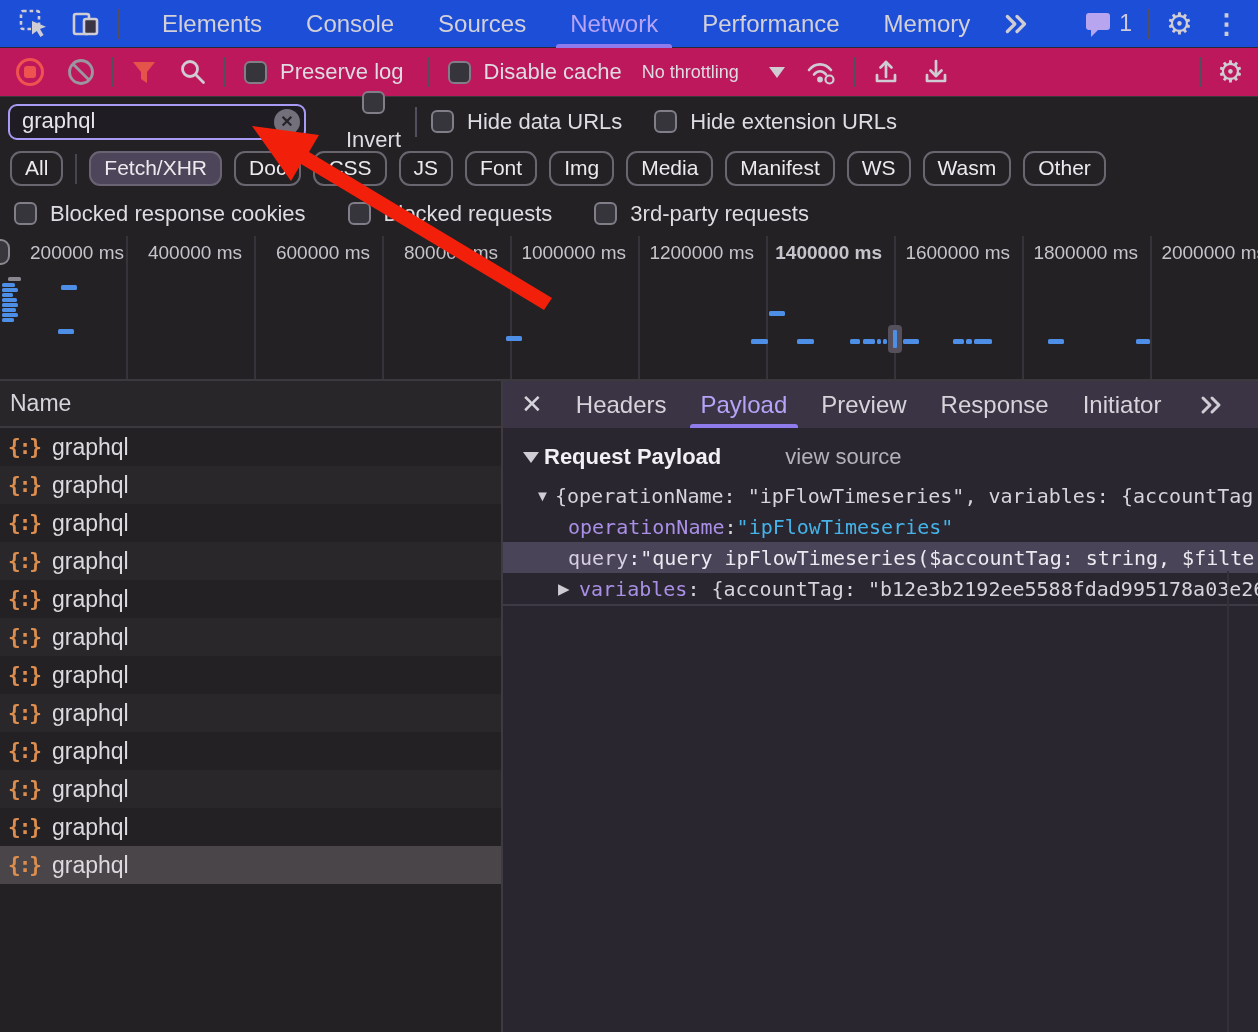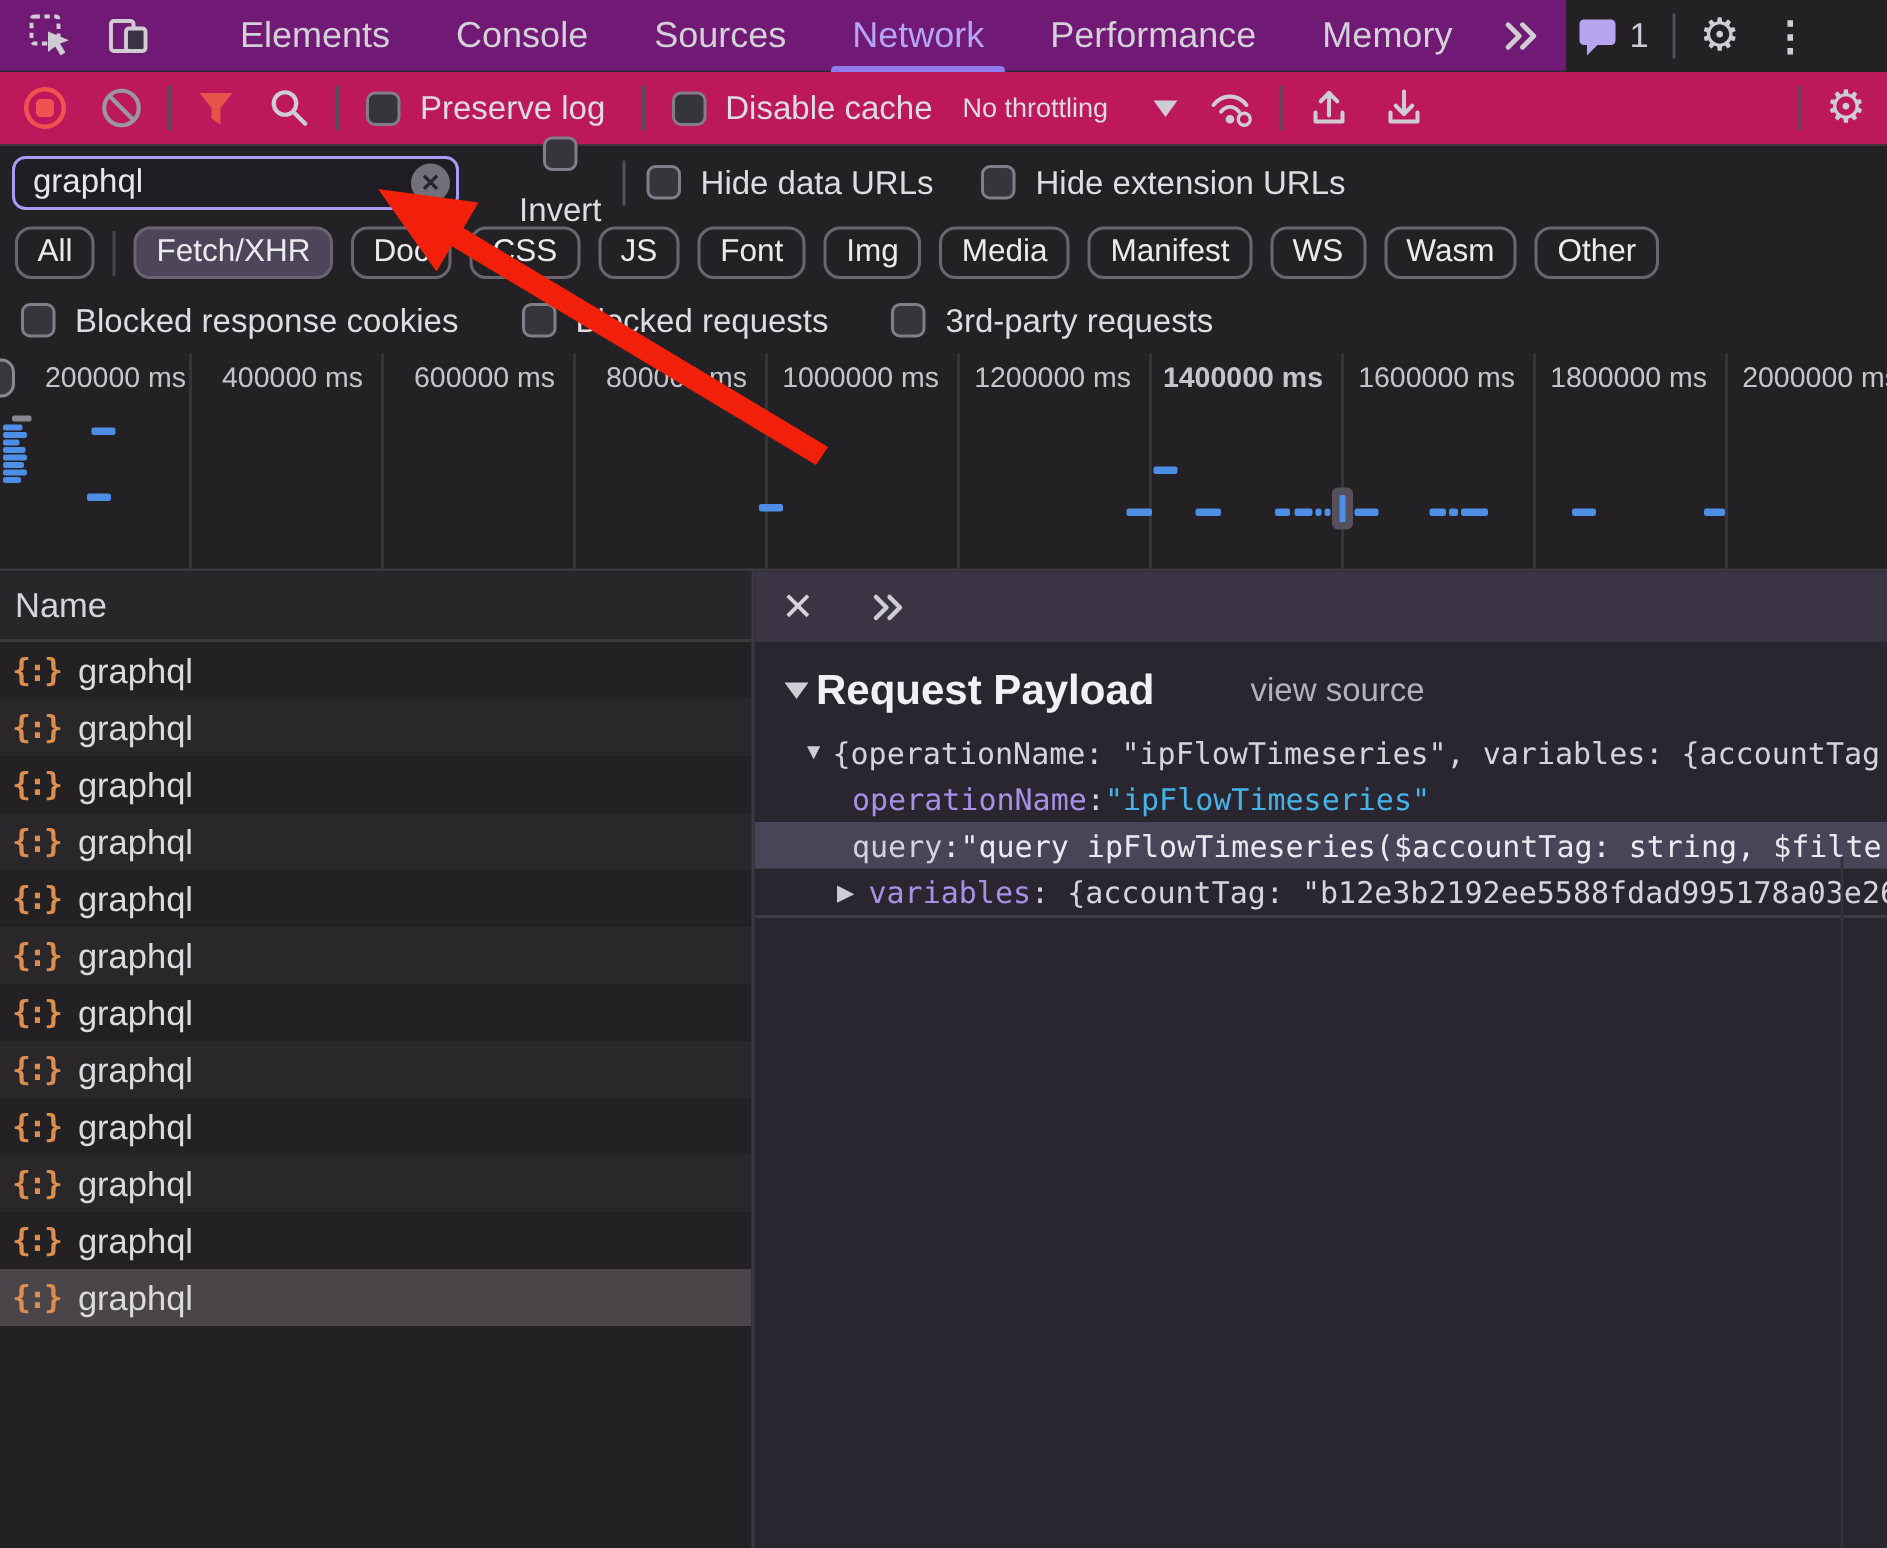--- a/index.html
+++ b/index.html
@@ -1,21 +1,21 @@
 <!DOCTYPE html>
 <html><head>
 <meta charset="utf-8">
 <style>
   html,body{margin:0;padding:0;background:#161417;}
   *{box-sizing:border-box;}
   .app{position:relative;width:1258px;height:1032px;background:#242124;overflow:hidden;
        font-family:"Liberation Sans",sans-serif;color:#dddbe0;}
 
   
-  .top-bar{position:absolute;left:0;top:0;width:1044px;height:48px;background:#701a75;
+  .top-bar{position:absolute;left:0;top:0;width:1258px;height:48px;background:#1d4ed8;
            display:flex;align-items:center;border-bottom:1px solid #2c2834;}
   .icon-btn{display:flex;align-items:center;justify-content:center;height:48px;padding:0 10px;cursor:pointer;}
   .vdiv{width:2px;height:30px;background:#534d5e;margin:0 6px;}
   .top-tabs{display:flex;align-items:center;height:48px;margin-left:14px;}
   .top-tab{position:relative;height:48px;display:flex;align-items:center;padding:0 22px;
            font-size:24px;color:#d3d0d8;cursor:pointer;}
   .top-tab.selected{color:#b6a4f8;}
   .top-tab.selected::after{content:"";position:absolute;left:8px;right:8px;bottom:0;height:4px;
            border-radius:3px 3px 0 0;background:#8f7bec;}
   .top-right{margin-left:auto;display:flex;align-items:center;padding-right:8px;}
@@ -81,21 +81,21 @@
   .detail-tabs{height:47px;background:#3a3444;display:flex;align-items:center;gap:0;}
   .close-x{padding:0 16px 0 18px;font-size:26px;color:#d6d3da;cursor:pointer;}
   .dtab{position:relative;height:47px;display:flex;align-items:center;padding:0 17px;font-size:24px;color:#d6d3da;cursor:pointer;}
   .dtab.selected{color:#b6a4f8;}
   .dtab.selected::after{content:"";position:absolute;left:6px;right:6px;bottom:0;height:4px;border-radius:3px 3px 0 0;background:#8f7bec;}
   .dchev{margin-left:10px;}
 
   .payload-head{display:flex;align-items:center;margin:16px 0 4px 20px;}
   .tri-down{width:0;height:0;border-left:8px solid transparent;border-right:8px solid transparent;
             border-top:11px solid #d0cdd4;margin-right:5px;}
-  .payload-title{font-size:28px;font-weight:bold;color:#f2f0f4;}
+  .payload-title{font-size:22px;font-weight:bold;color:#f2f0f4;}
   .view-source{font-size:22px;color:#b5b1bb;margin-left:64px;cursor:pointer;}
 
   .ptree{margin-top:10px;font-family:"DejaVu Sans Mono",monospace;font-size:20px;border-bottom:2px solid #3e3a46;}
   .pline{position:relative;height:31px;display:flex;align-items:center;white-space:nowrap;overflow:hidden;}
   .pline.hl{background:#4a4458;}
   .parrow{position:absolute;font-size:15px;color:#cfccd4;font-family:"Liberation Sans",sans-serif;}
   .seg-plain{color:#d6d3da;}
   .seg-key{color:#a98fe6;}
   .seg-string{color:#45b3e8;}
   .seg-key-muted{color:#d6cfe2;}
@@ -366,20 +366,27 @@
           <div class="req-row selected">
             <span class="req-icon">{:}</span>
             <span>graphql</span>
           </div>
         </div>
     </div>
 
     <div class="detail-pane">
       <div class="detail-tabs">
         <span class="close-x">✕</span>
+        <span id="detail-tabs" style="display:flex;align-items:center;height:47px;">
+            <span class="dtab">Headers</span>
+            <span class="dtab selected">Payload</span>
+            <span class="dtab">Preview</span>
+            <span class="dtab">Response</span>
+            <span class="dtab">Initiator</span>
+          </span>
         <span class="icon-btn dchev">
           <svg width="28" height="28" viewBox="0 0 28 28" fill="none" stroke="#cfccd4" stroke-width="3" stroke-linecap="round" stroke-linejoin="round">
             <path d="M5 7 L12 14 L5 21"></path>
               <path d="M14 7 L21 14 L14 21"></path>
           </svg>
         </span>
       </div>
 
       <div class="payload-head">
         <span class="tri-down"></span>

